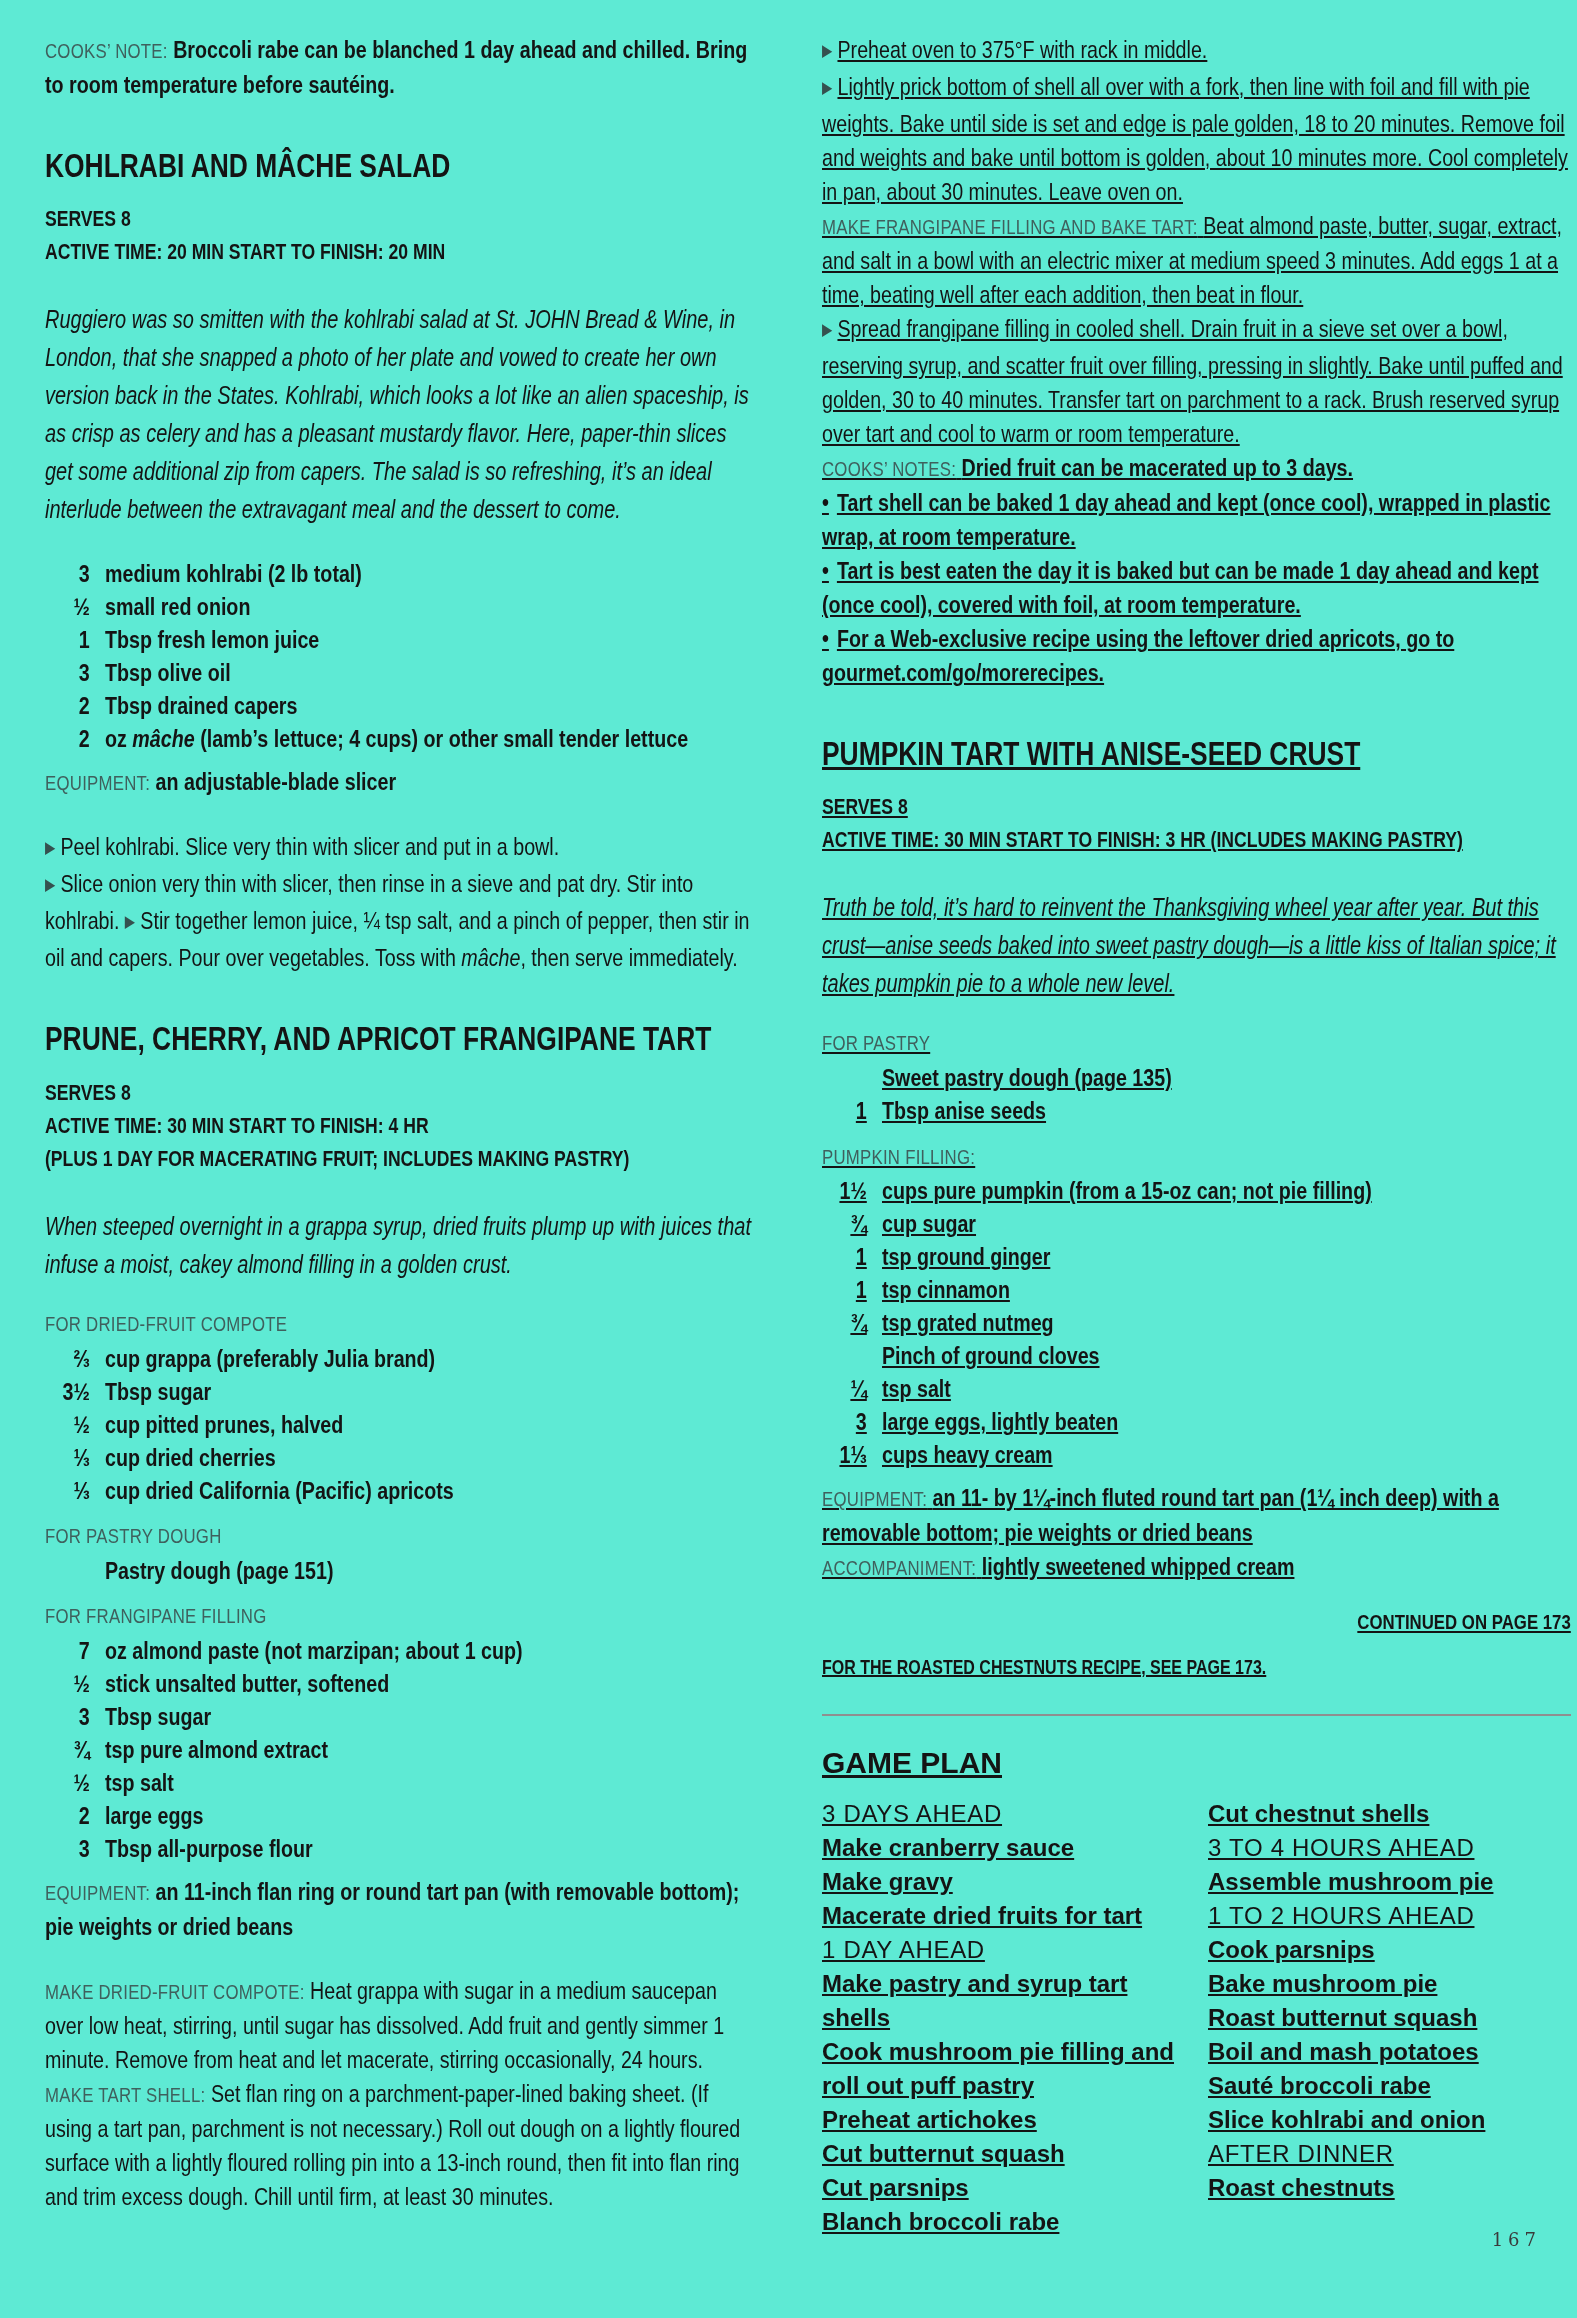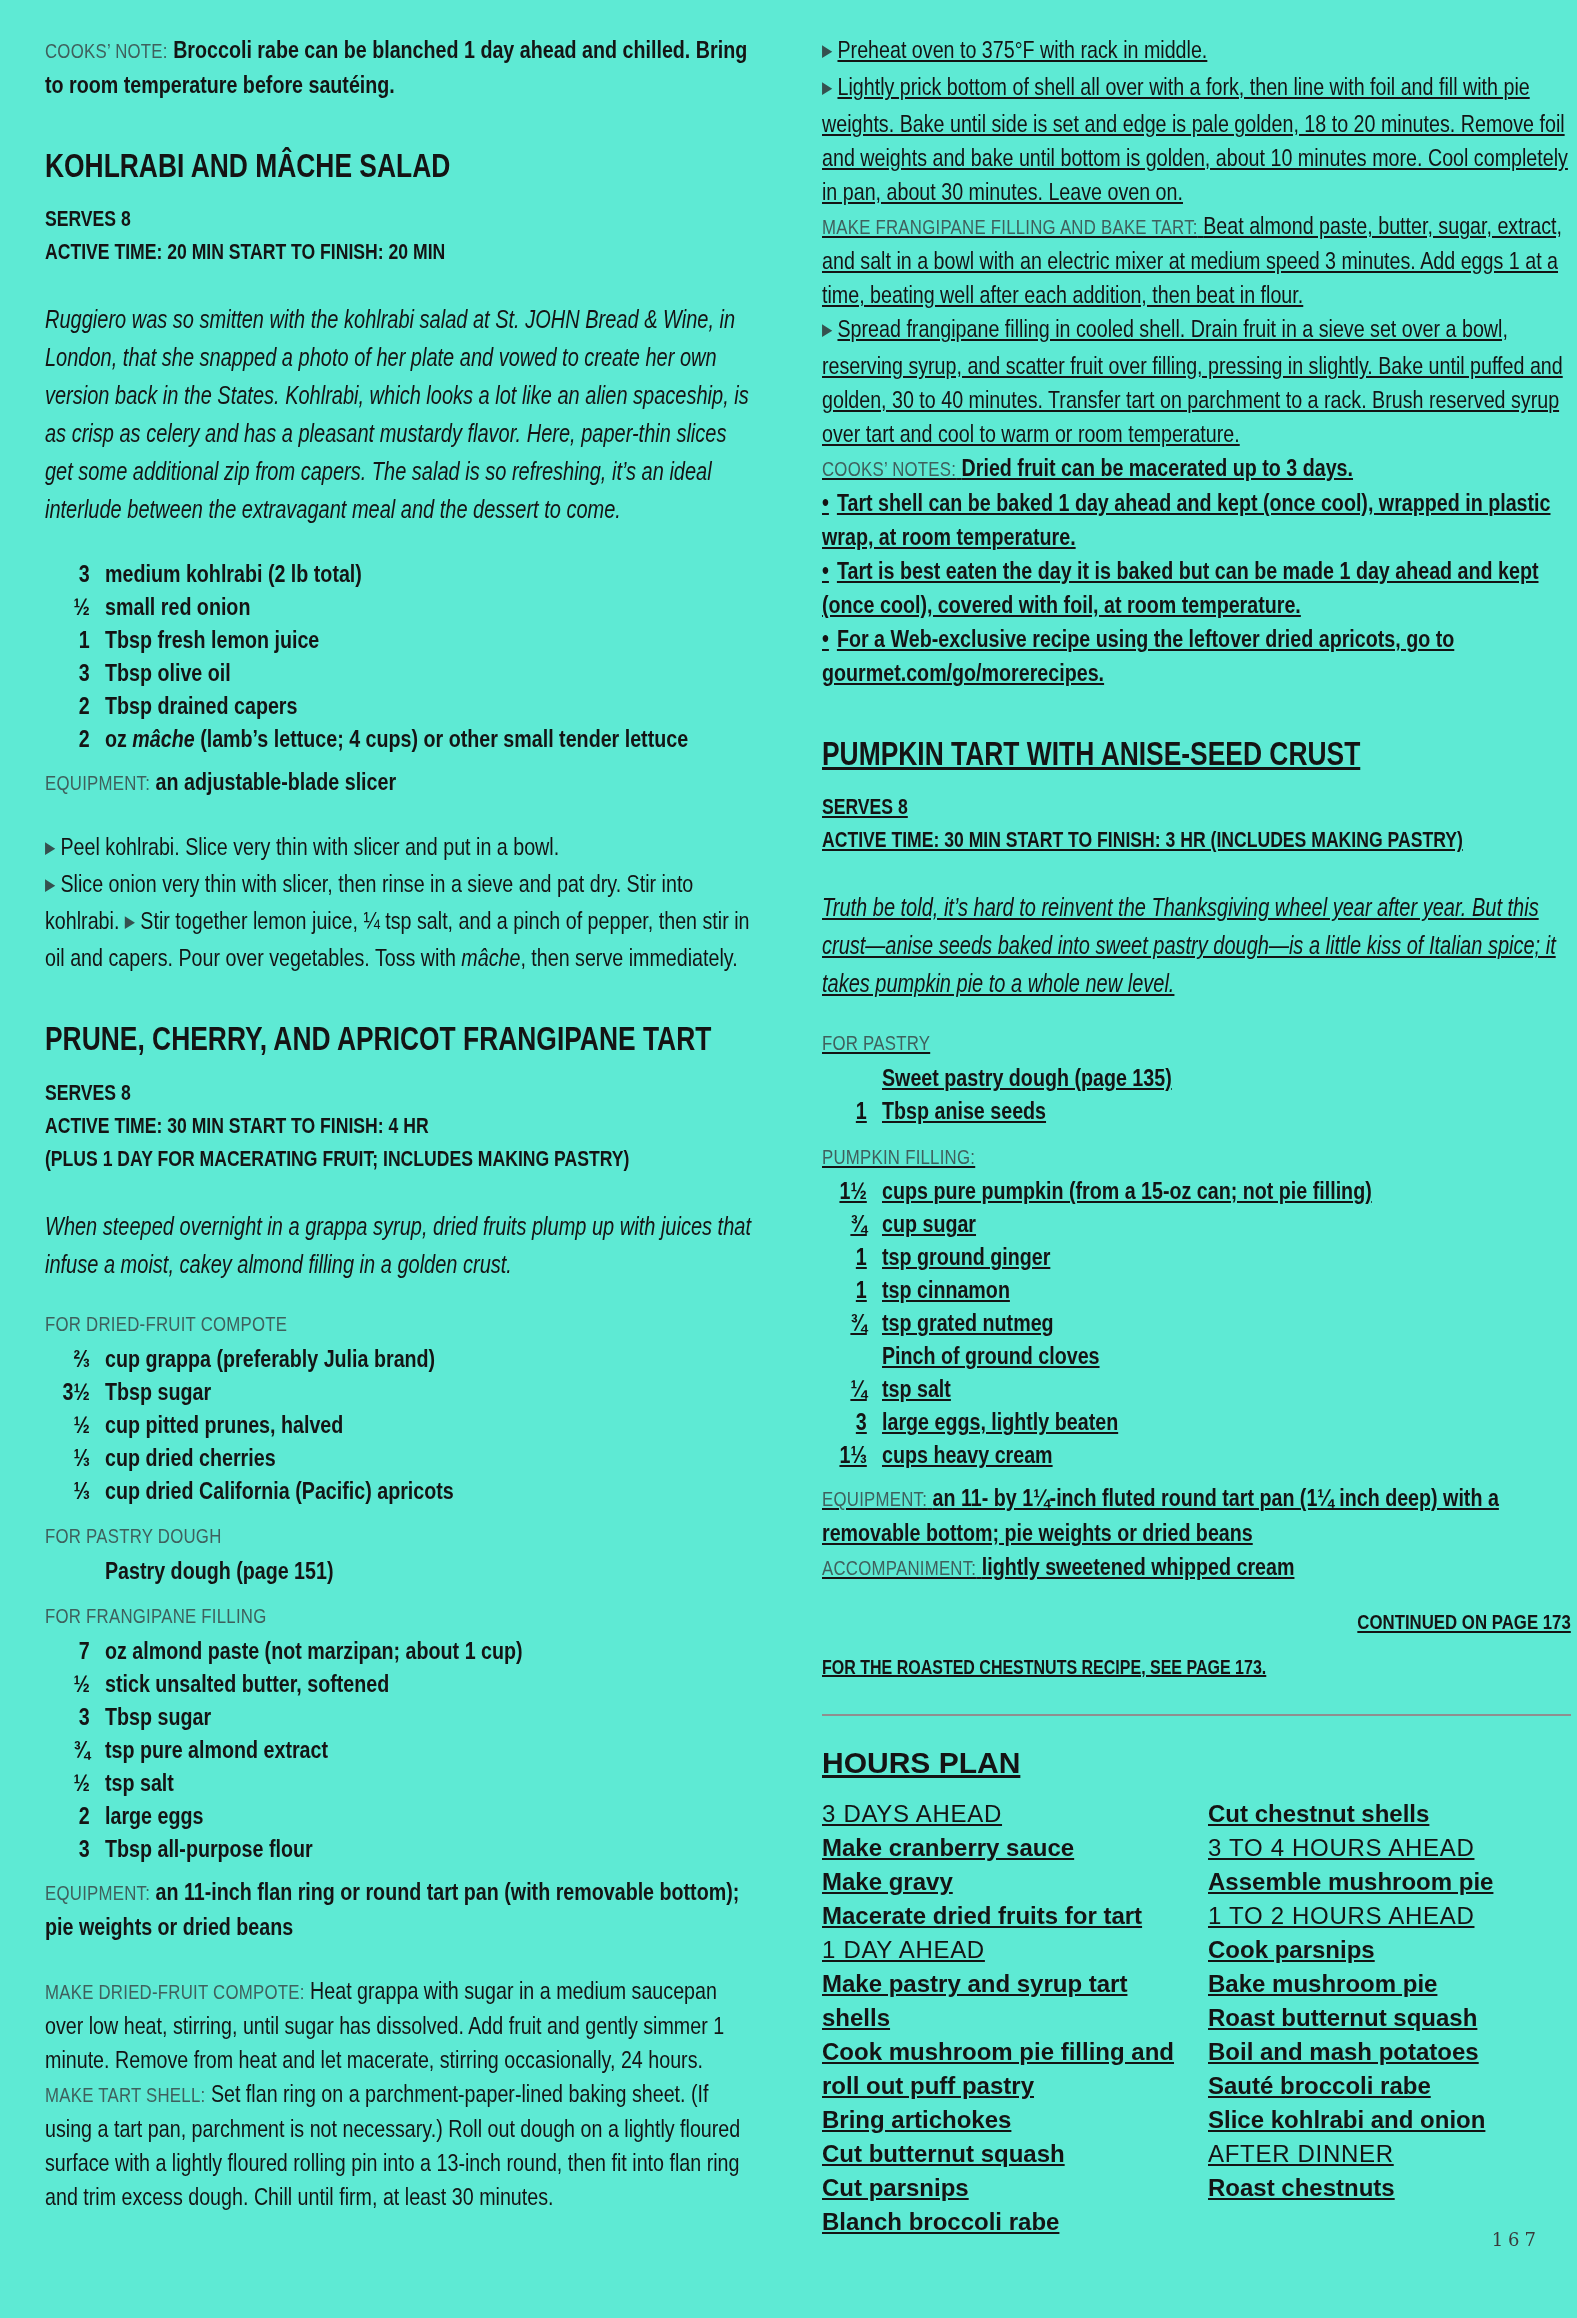--- a/index.html
+++ b/index.html
@@ -282,31 +282,31 @@
         </p>
         <div class="continued">CONTINUED ON PAGE 173</div>
         <div class="cross-ref">FOR THE ROASTED CHESTNUTS RECIPE, SEE PAGE 173.</div>
       </section>
 
     </div>
 
     <hr class="rule">
 
     <section class="gameplan">
-      <h3 class="gp-title">HOURS PLAN</h3>
+      <h3 class="gp-title">GAME PLAN</h3>
       <div class="gp-cols">
         <div class="gp-col1">
             <div class="gp-heading">3 DAYS AHEAD</div>
             <div class="gp-item">Make cranberry sauce</div>
             <div class="gp-item">Make gravy</div>
             <div class="gp-item">Macerate dried fruits for tart</div>
             <div class="gp-heading">1 DAY AHEAD</div>
             <div class="gp-item">Make pastry and syrup tart shells</div>
             <div class="gp-item">Cook mushroom pie filling and roll out puff pastry</div>
-            <div class="gp-item">Bring artichokes</div>
+            <div class="gp-item">Preheat artichokes</div>
             <div class="gp-item">Cut butternut squash</div>
             <div class="gp-item">Cut parsnips</div>
             <div class="gp-item">Blanch broccoli rabe</div>
           </div>
         <div class="gp-col2">
             <div class="gp-item">Cut chestnut shells</div>
             <div class="gp-heading">3 TO 4 HOURS AHEAD</div>
             <div class="gp-item">Assemble mushroom pie</div>
             <div class="gp-heading">1 TO 2 HOURS AHEAD</div>
             <div class="gp-item">Cook parsnips</div>

